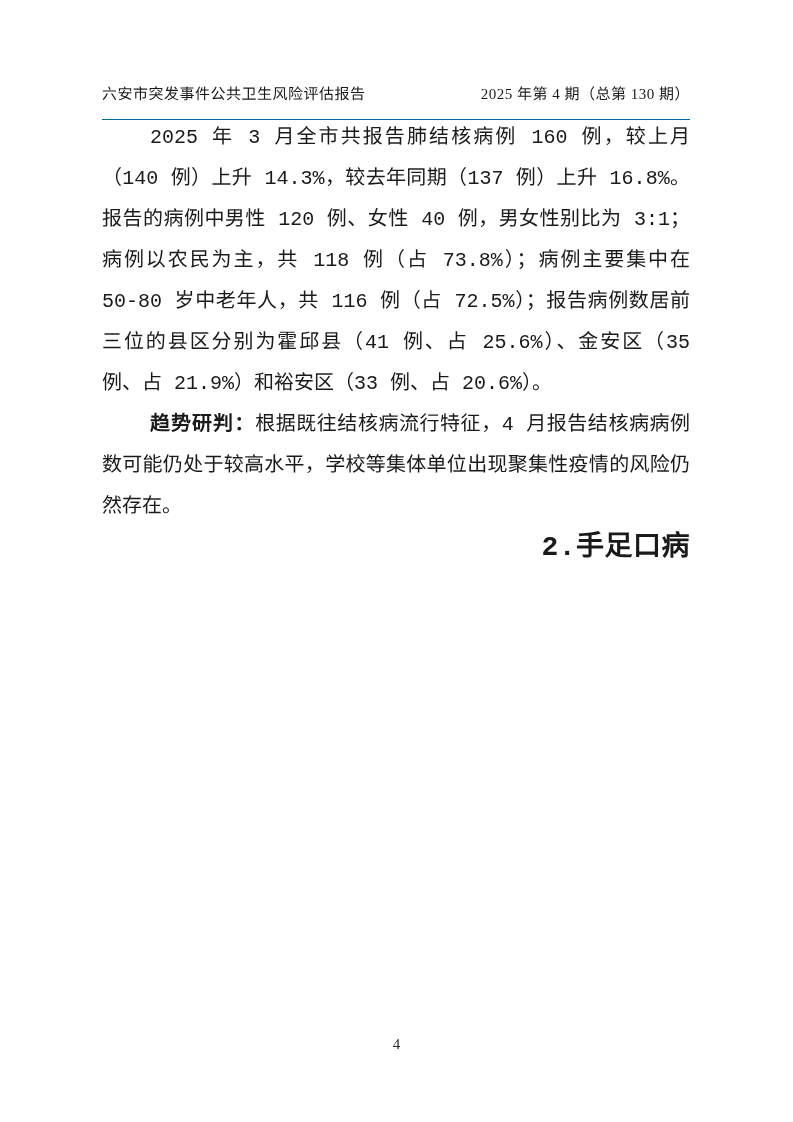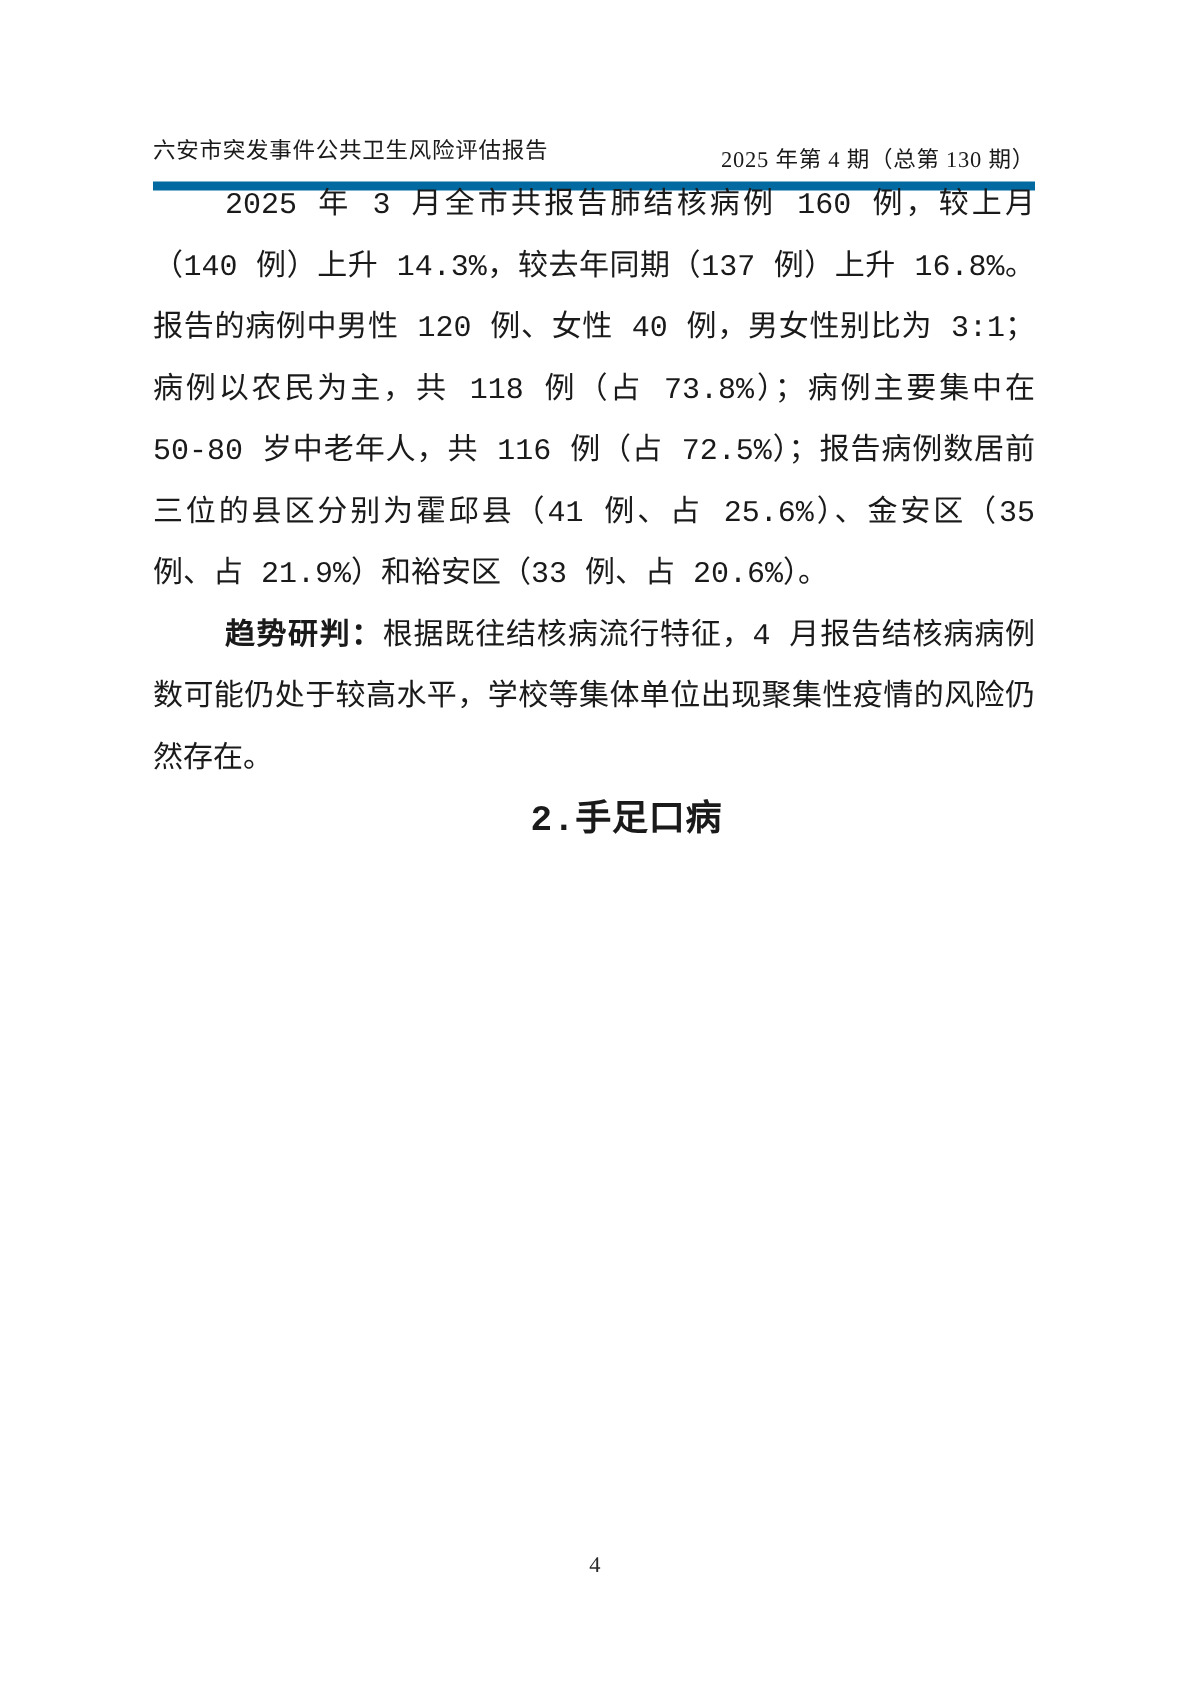--- a/index.html
+++ b/index.html
@@ -19,53 +19,53 @@
     font-family: "Liberation Serif", "DejaVu Serif", serif;
     overflow: hidden;
   }
   .header {
     position: absolute;
     left: 102px;
     top: 82px;
     width: 588px;
     display: flex;
     justify-content: space-between;
-    align-items: center;
+    align-items: flex-start;
     font-size: 15px;
     letter-spacing: 0.5px;
-    padding-bottom: 5px;
-    border-bottom: 6px solid #0369a1;
+    padding-bottom: 16px;
+    border-bottom: 1px solid #0369a1;
   }
   .header .h-left { white-space: nowrap; }
-  .header .h-right { white-space: nowrap; margin-top: 12px; }
+  .header .h-right { white-space: nowrap; }
   .body-text {
     position: absolute;
     left: 102px;
     top: 117px;
     width: 588px;
     font-size: 20px;
     line-height: 41px;
     text-align: justify;
     font-family: Liberation Mono, monospace;
   }
   .para {
     margin: 0;
     text-indent: 2.4em;
   }
   .para b {
     font-weight: bold;
     letter-spacing: 0.5px;
   }
   .section-heading {
     margin: 0;
-    font-size: 24px;
+    font-size: 28px;
     line-height: 41px;
     font-weight: bold;
     text-indent: 1.8em;
-    text-align: center;
+    text-align: right;
     letter-spacing: 0.5px;
   }
   .footer {
     position: absolute;
     left: 0;
     top: 1036px;
     width: 100%;
     text-align: center;
     font-size: 15px;
     color: #2a2a2a;

